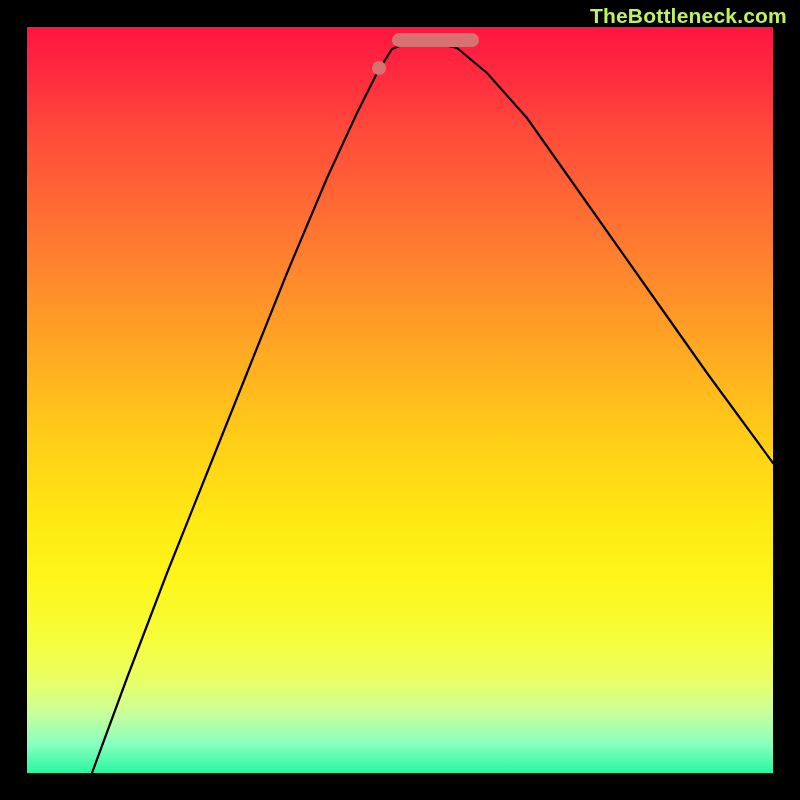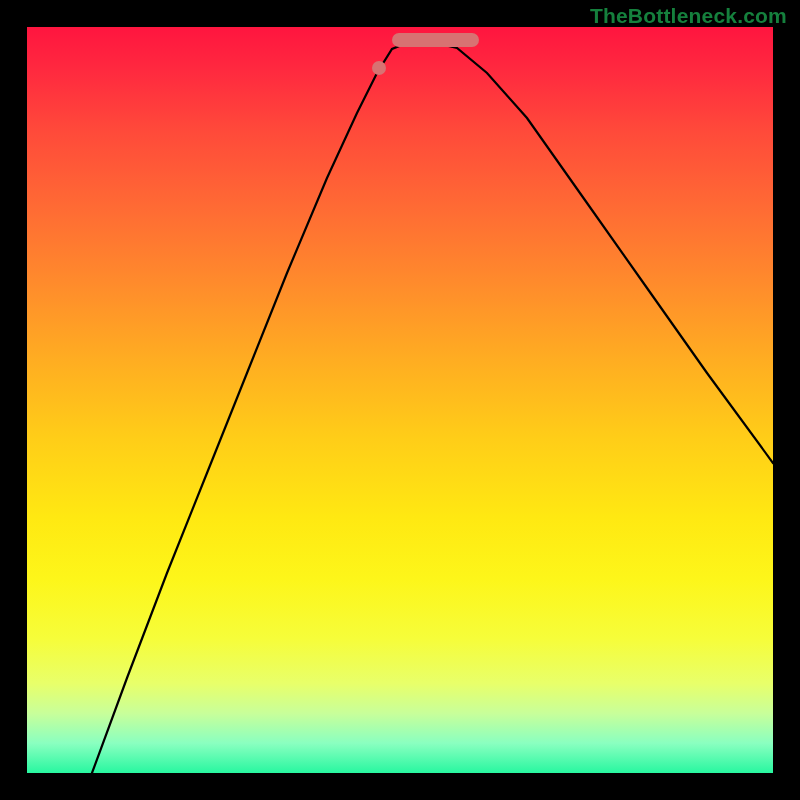--- a/index.html
+++ b/index.html
@@ -30,21 +30,21 @@
       #f6fd3a 82%,
       #e8ff6a 88%,
       #c8ff9a 92%,
       #8affc0 96%,
       #28f7a0 100%);
   }
   .attribution {
     position: absolute;
     top: 4px;
     right: 13px;
-    color: #15803d;
+    color: #bef264;
     font-size: 21px;
     font-weight: 600;
     letter-spacing: 0.2px;
   }
   svg.curve {
     position: absolute;
     left: 0;
     top: 0;
     width: 746px;
     height: 746px;

